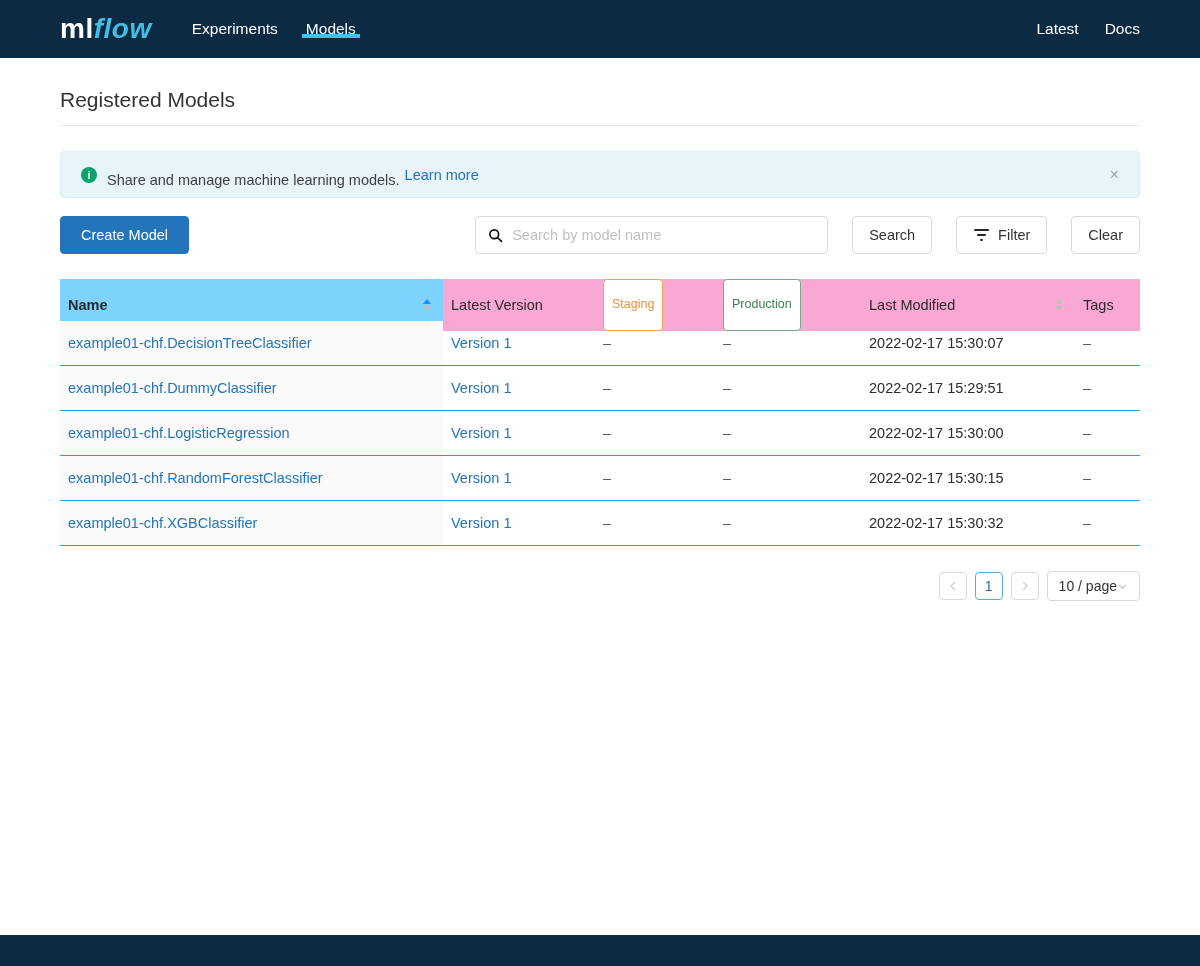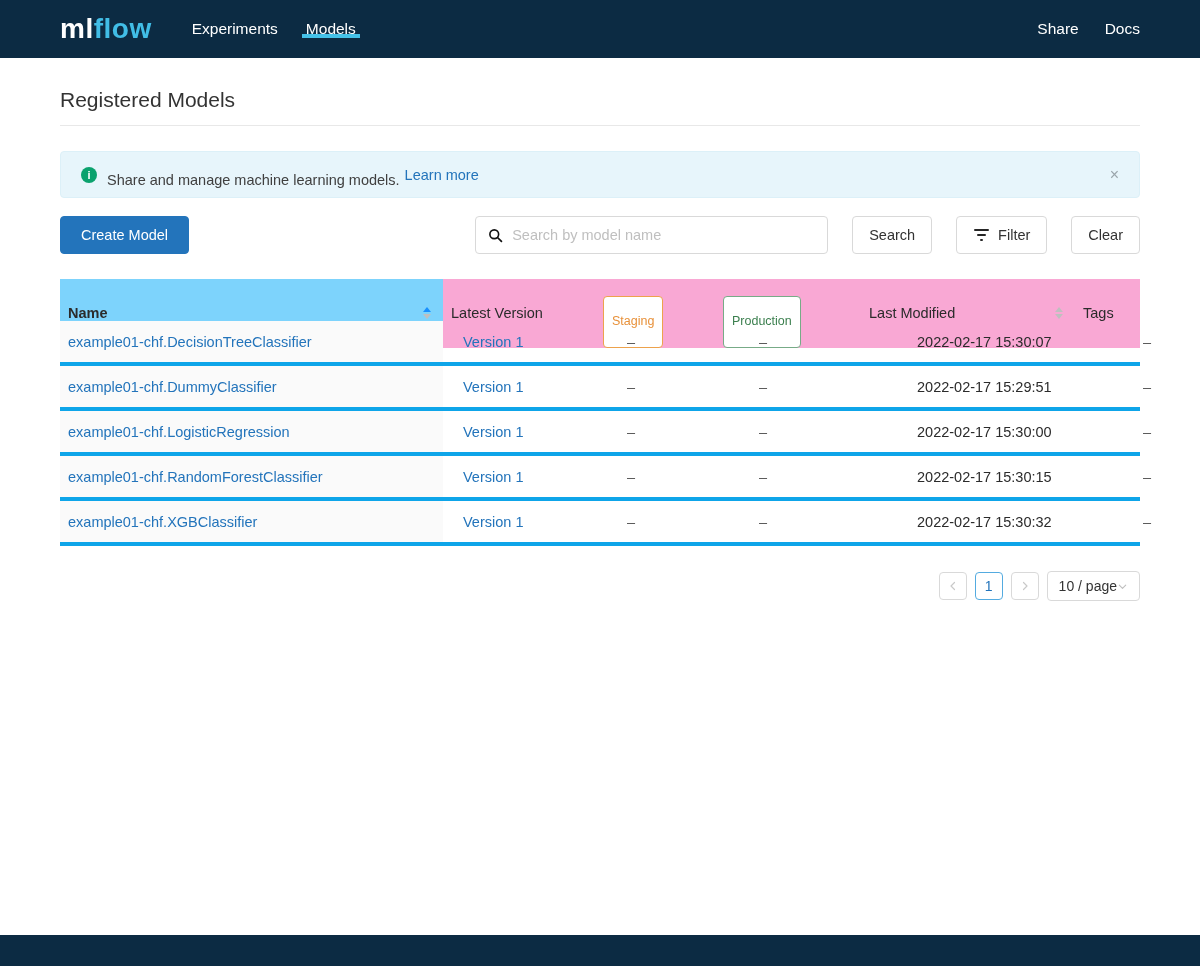--- a/index.html
+++ b/index.html
@@ -2,21 +2,21 @@
 <html><head>
 <meta charset="utf-8">
 <style>
   * { margin:0; padding:0; box-sizing:border-box; }
   html,body { width:1200px; height:966px; background:#fff; font-family:"Liberation Sans", sans-serif; position:relative; overflow:hidden; }
 
   
   .navbar { height:58px; background:#0c2b43; display:flex; align-items:center; padding:0 60px; color:#fff; }
   .logo { display:flex; align-items:center; margin-right:38px; cursor:pointer; }
   .logo-ml { font-size:28px; font-weight:700; color:#fff; letter-spacing:0.5px; }
-  .logo-flow { font-size:28px; font-weight:600; color:#41bde6; letter-spacing:0.5px; }
+  .logo-flow { font-size:28px; font-weight:600; font-style:italic; color:#41bde6; letter-spacing:0.5px; }
   .tabs { display:flex; align-items:stretch; gap:24px; }
   .tab { display:flex; align-items:center; font-size:15.5px; color:#fff; cursor:pointer; position:relative; padding:0 2px; text-decoration:none; }
   .tab.active::after { content:""; position:absolute; left:-2px; right:-2px; bottom:0; height:4px; background:#45c2e9; }
   .nav-right { margin-left:auto; display:flex; align-items:center; gap:26px; }
   .nav-right a { color:#fff; font-size:15.5px; text-decoration:none; cursor:pointer; }
 
   
   .container { padding:0 60px; }
   h1.page-title { margin-top:30px; font-size:21px; font-weight:400; color:#333; }
   .title-divider { margin-top:13px; border-bottom:1px solid #e8e8e8; }
@@ -44,24 +44,24 @@
   
   .table { margin-top:25px; font-size:14.5px; }
   .thead, .trow { display:grid; grid-template-columns:383px 152px 120px 146px 214px 65px; }
   .thead { height:42px; border-bottom:1px solid #f0f0f0; }
   .th { background:#f9a8d4; display:flex; align-items:center; padding-left:8px; color:#2b2b2b; font-weight:500; }
   .th.sorted { background:#7dd3fc;font-weight:bold; }
   .th .sorter { margin-left:auto; margin-right:12px; display:flex; flex-direction:column; gap:2px; }
   .caret-up { width:0; height:0; border-left:4px solid transparent; border-right:4px solid transparent; border-bottom:5px solid #bfbfbf; }
   .caret-down { width:0; height:0; border-left:4px solid transparent; border-right:4px solid transparent; border-top:5px solid #bfbfbf; }
   .caret-up.on { border-bottom-color:#1890ff; }
-  .badge { font-size:12.5px; padding:16px 8px; border-radius:4px; background:#fff; line-height:1.4;margin-top:17px; }
+  .badge { font-size:12.5px; padding:16px 8px; border-radius:4px; background:#fff; line-height:1.4; }
   .badge-staging { color:#e8913a; border:1px solid #eda24c; }
   .badge-production { color:#3b7f4e; border:1px solid #77ab87; }
-  .trow { height:45px; border-bottom:4px solid #0ea5e9;gap:12px; }
+  .trow { height:45px; border-bottom:1px solid #0ea5e9; }
   .cell { display:flex; align-items:center; padding-left:8px; color:#2b2b2b; }
   .cell.name-bg { background:#fafafa; }
   .cell a { color:#2374bb; text-decoration:none; cursor:pointer; }
   .cell .dash { color:#5c5c5c; }
 
   
   .pagination { margin-top:25px; display:flex; justify-content:flex-end; align-items:center; gap:8px; }
   .pg-btn { width:28px; height:28px; border:1px solid #d9d9d9; border-radius:4px; background:#fff; display:flex; align-items:center; justify-content:center; cursor:pointer; }
   .pg-current { width:28px; height:28px; border:1px solid #54abe0; border-radius:4px; background:#fff; color:#2374bb; font-size:14px; display:flex; align-items:center; justify-content:center; cursor:pointer; }
   .pg-size { height:30px; border:1px solid #d9d9d9; border-radius:4px; background:#fff; padding:0 11px; display:flex; align-items:center; font-size:14px; color:#333; cursor:pointer; }
@@ -75,21 +75,21 @@
 <header class="navbar">
   <div class="logo">
     <span class="logo-ml">ml</span>
       <span class="logo-flow">flow</span>
   </div>
   <nav class="tabs">
     <a class="tab">Experiments</a>
     <a class="tab active">Models</a>
   </nav>
   <div class="nav-right">
-    <a>Share</a>
+    <a>Latest</a>
     <a>Docs</a>
   </div>
 </header>
 
 <main class="container">
   <h1 class="page-title">Registered Models</h1>
   <div class="title-divider"></div>
 
   <div class="banner">
     <span class="info-icon">i</span>

